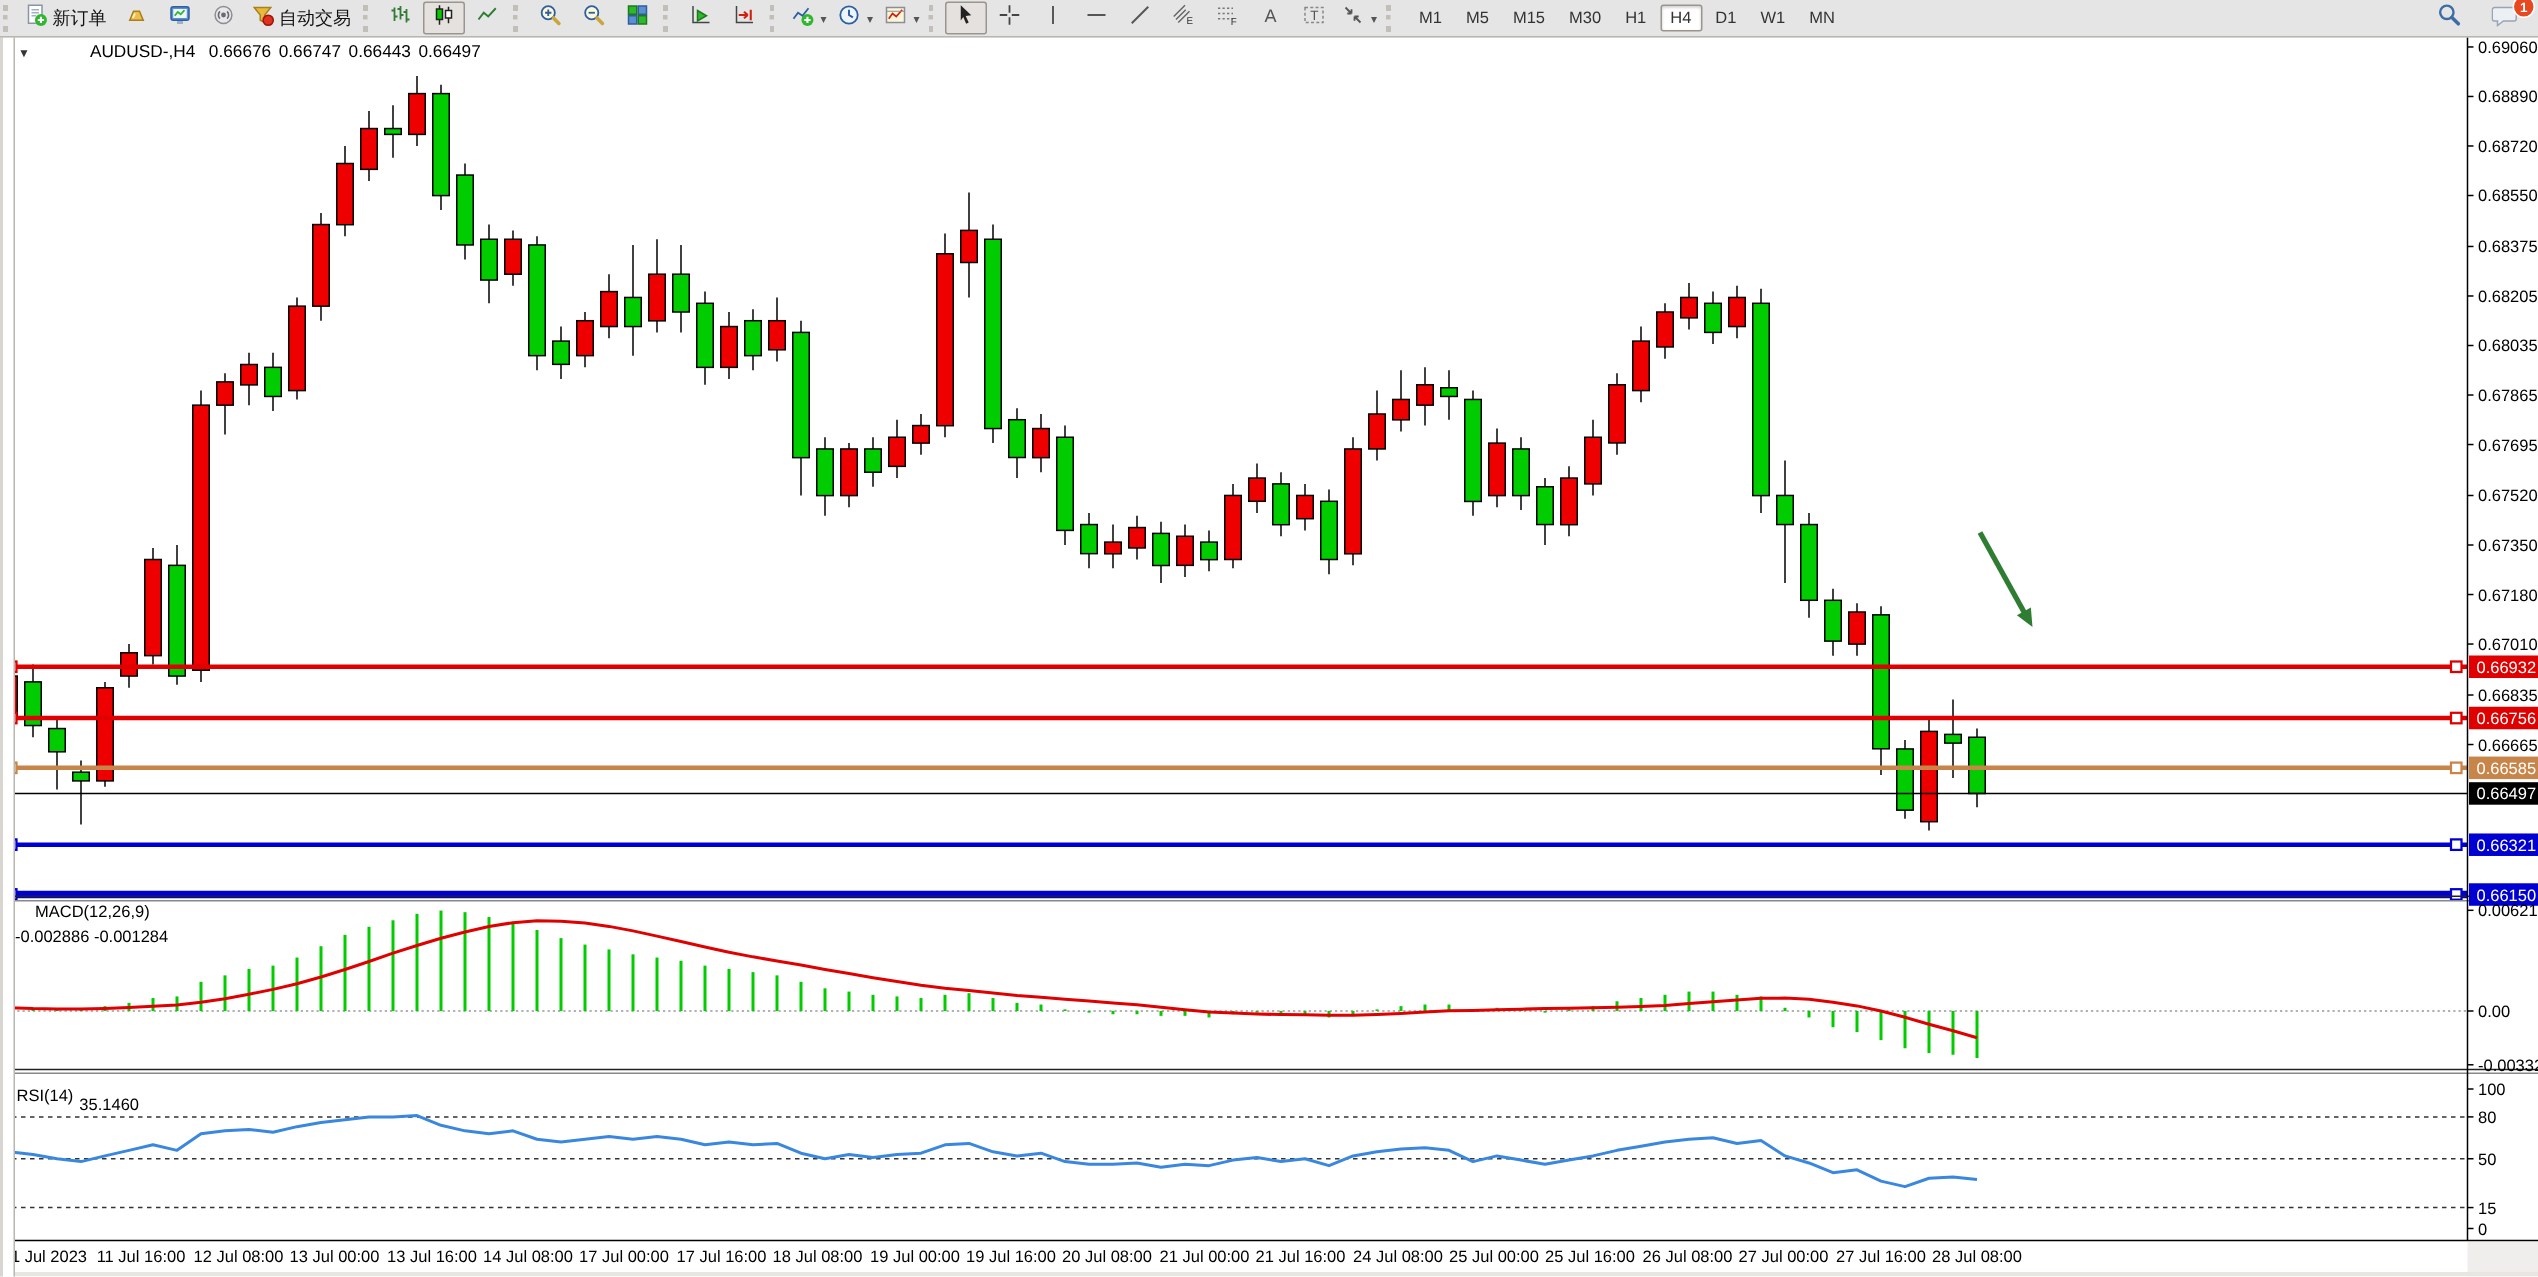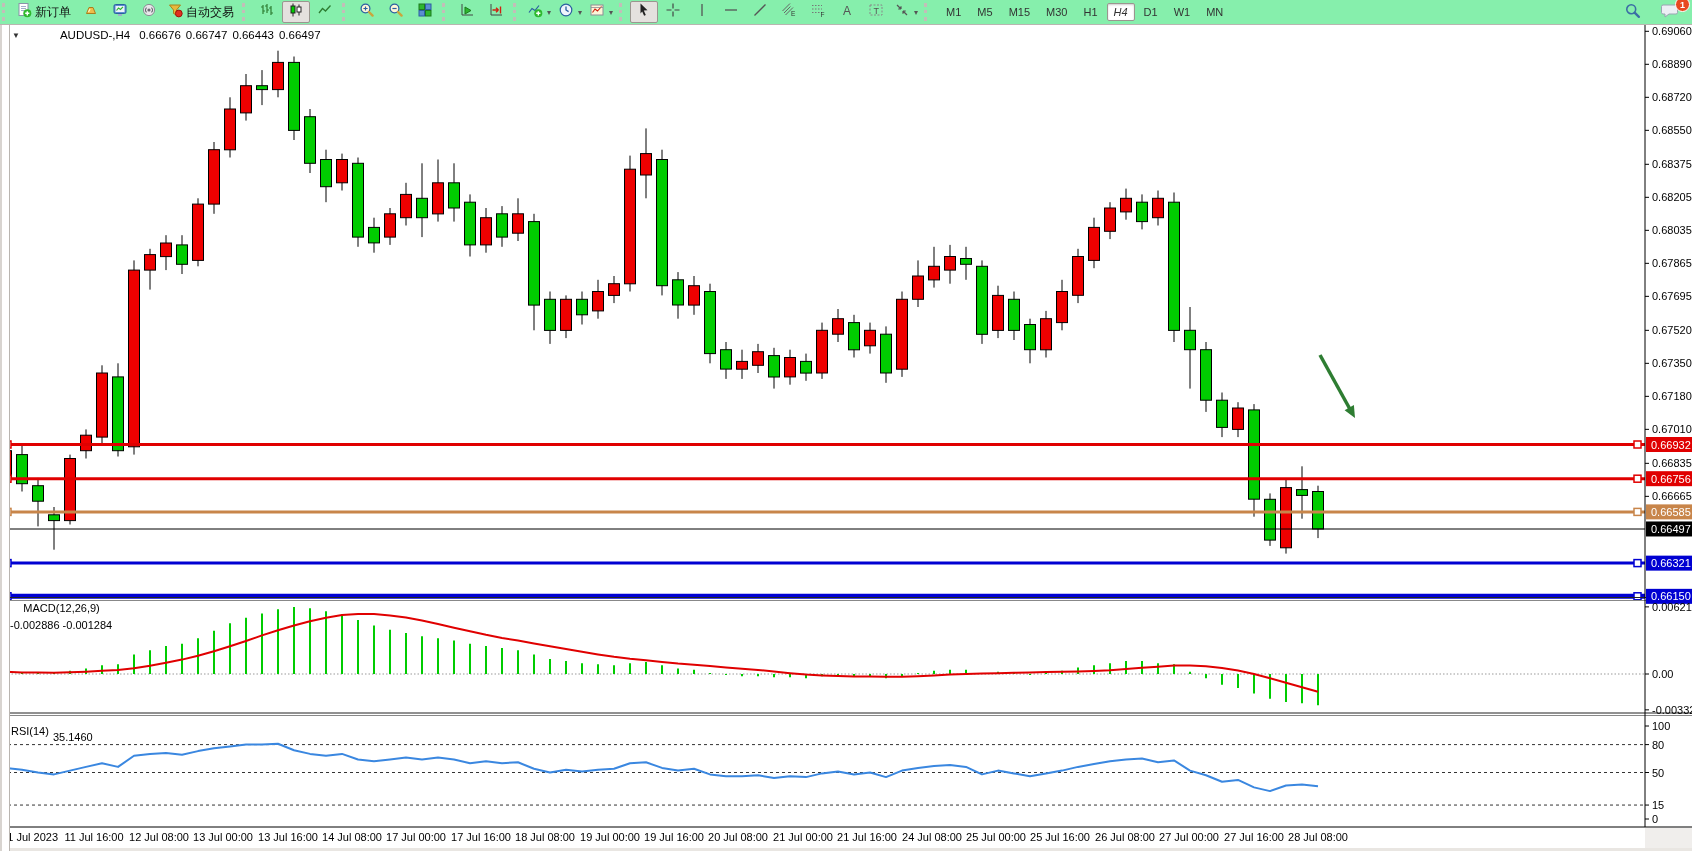--- a/index.html
+++ b/index.html
@@ -1,28 +1,28 @@
 <!DOCTYPE html>
 <html><head>
 <meta charset="utf-8">
 <style>
   html,body{margin:0;padding:0;width:1692px;height:851px;overflow:hidden;background:#fff;
     font-family:"Liberation Sans","DejaVu Sans",sans-serif;}
   
-  .toolbar{position:absolute;left:0;top:0;width:1692px;height:24px;background:#86efac;
+  .toolbar{position:absolute;left:0;top:0;width:1692px;height:24px;background:#e5e5e5;
     border-bottom:1px solid #b9b5b0;display:flex;align-items:center;gap:1px;z-index:30;}
   .grip{width:5px;height:18px;margin:0 2px;border-left:3px dotted #c2beb8;}
   .tb-btn{height:20px;min-width:22px;display:flex;align-items:center;justify-content:center;
     gap:3px;padding:0 2px;border:1px solid transparent;border-radius:2px;cursor:default;}
   .tb-btn.pressed{background:#e4e1de;border-color:#9a968f;}
   .tb-label{font-size:12px;color:#111;white-space:nowrap;padding-right:2px;}
   .caret{font-size:8px;color:#555;margin-left:1px;}
   .tf-wrap{display:flex;align-items:flex-end;gap:2px;margin-left:4px;}
   .tf-btn{font-size:11px;color:#333;padding:2px 6px;border:1px solid transparent;border-radius:2px;}
-  .tf-btn.active{background:#fff;border-color:#9a968f;box-shadow:inset 0 1px 2px #ccc;font-style:italic;}
+  .tf-btn.active{background:#fff;border-color:#9a968f;box-shadow:inset 0 1px 2px #ccc;}
   .tb-right{margin-left:auto;display:flex;align-items:center;margin-right:8px;gap:10px;}
   .chat-wrap{position:relative;}
   .badge{position:absolute;top:-5px;right:-7px;background:#e8481f;color:#fff;font-size:9px;
     font-weight:bold;border-radius:50%;width:13px;height:13px;display:flex;align-items:center;
     justify-content:center;border:1px solid #fff;}
   
   .edge-grip{position:absolute;left:0;top:24px;width:7px;height:827px;
     border-left:2px solid #d8d4d0;border-right:1px solid #b9b5b0;background:#fff;z-index:5;}
   .pane-label{position:absolute;z-index:10;font-size:11px;color:#000;display:flex;gap:5px;
     align-items:center;white-space:nowrap;}

